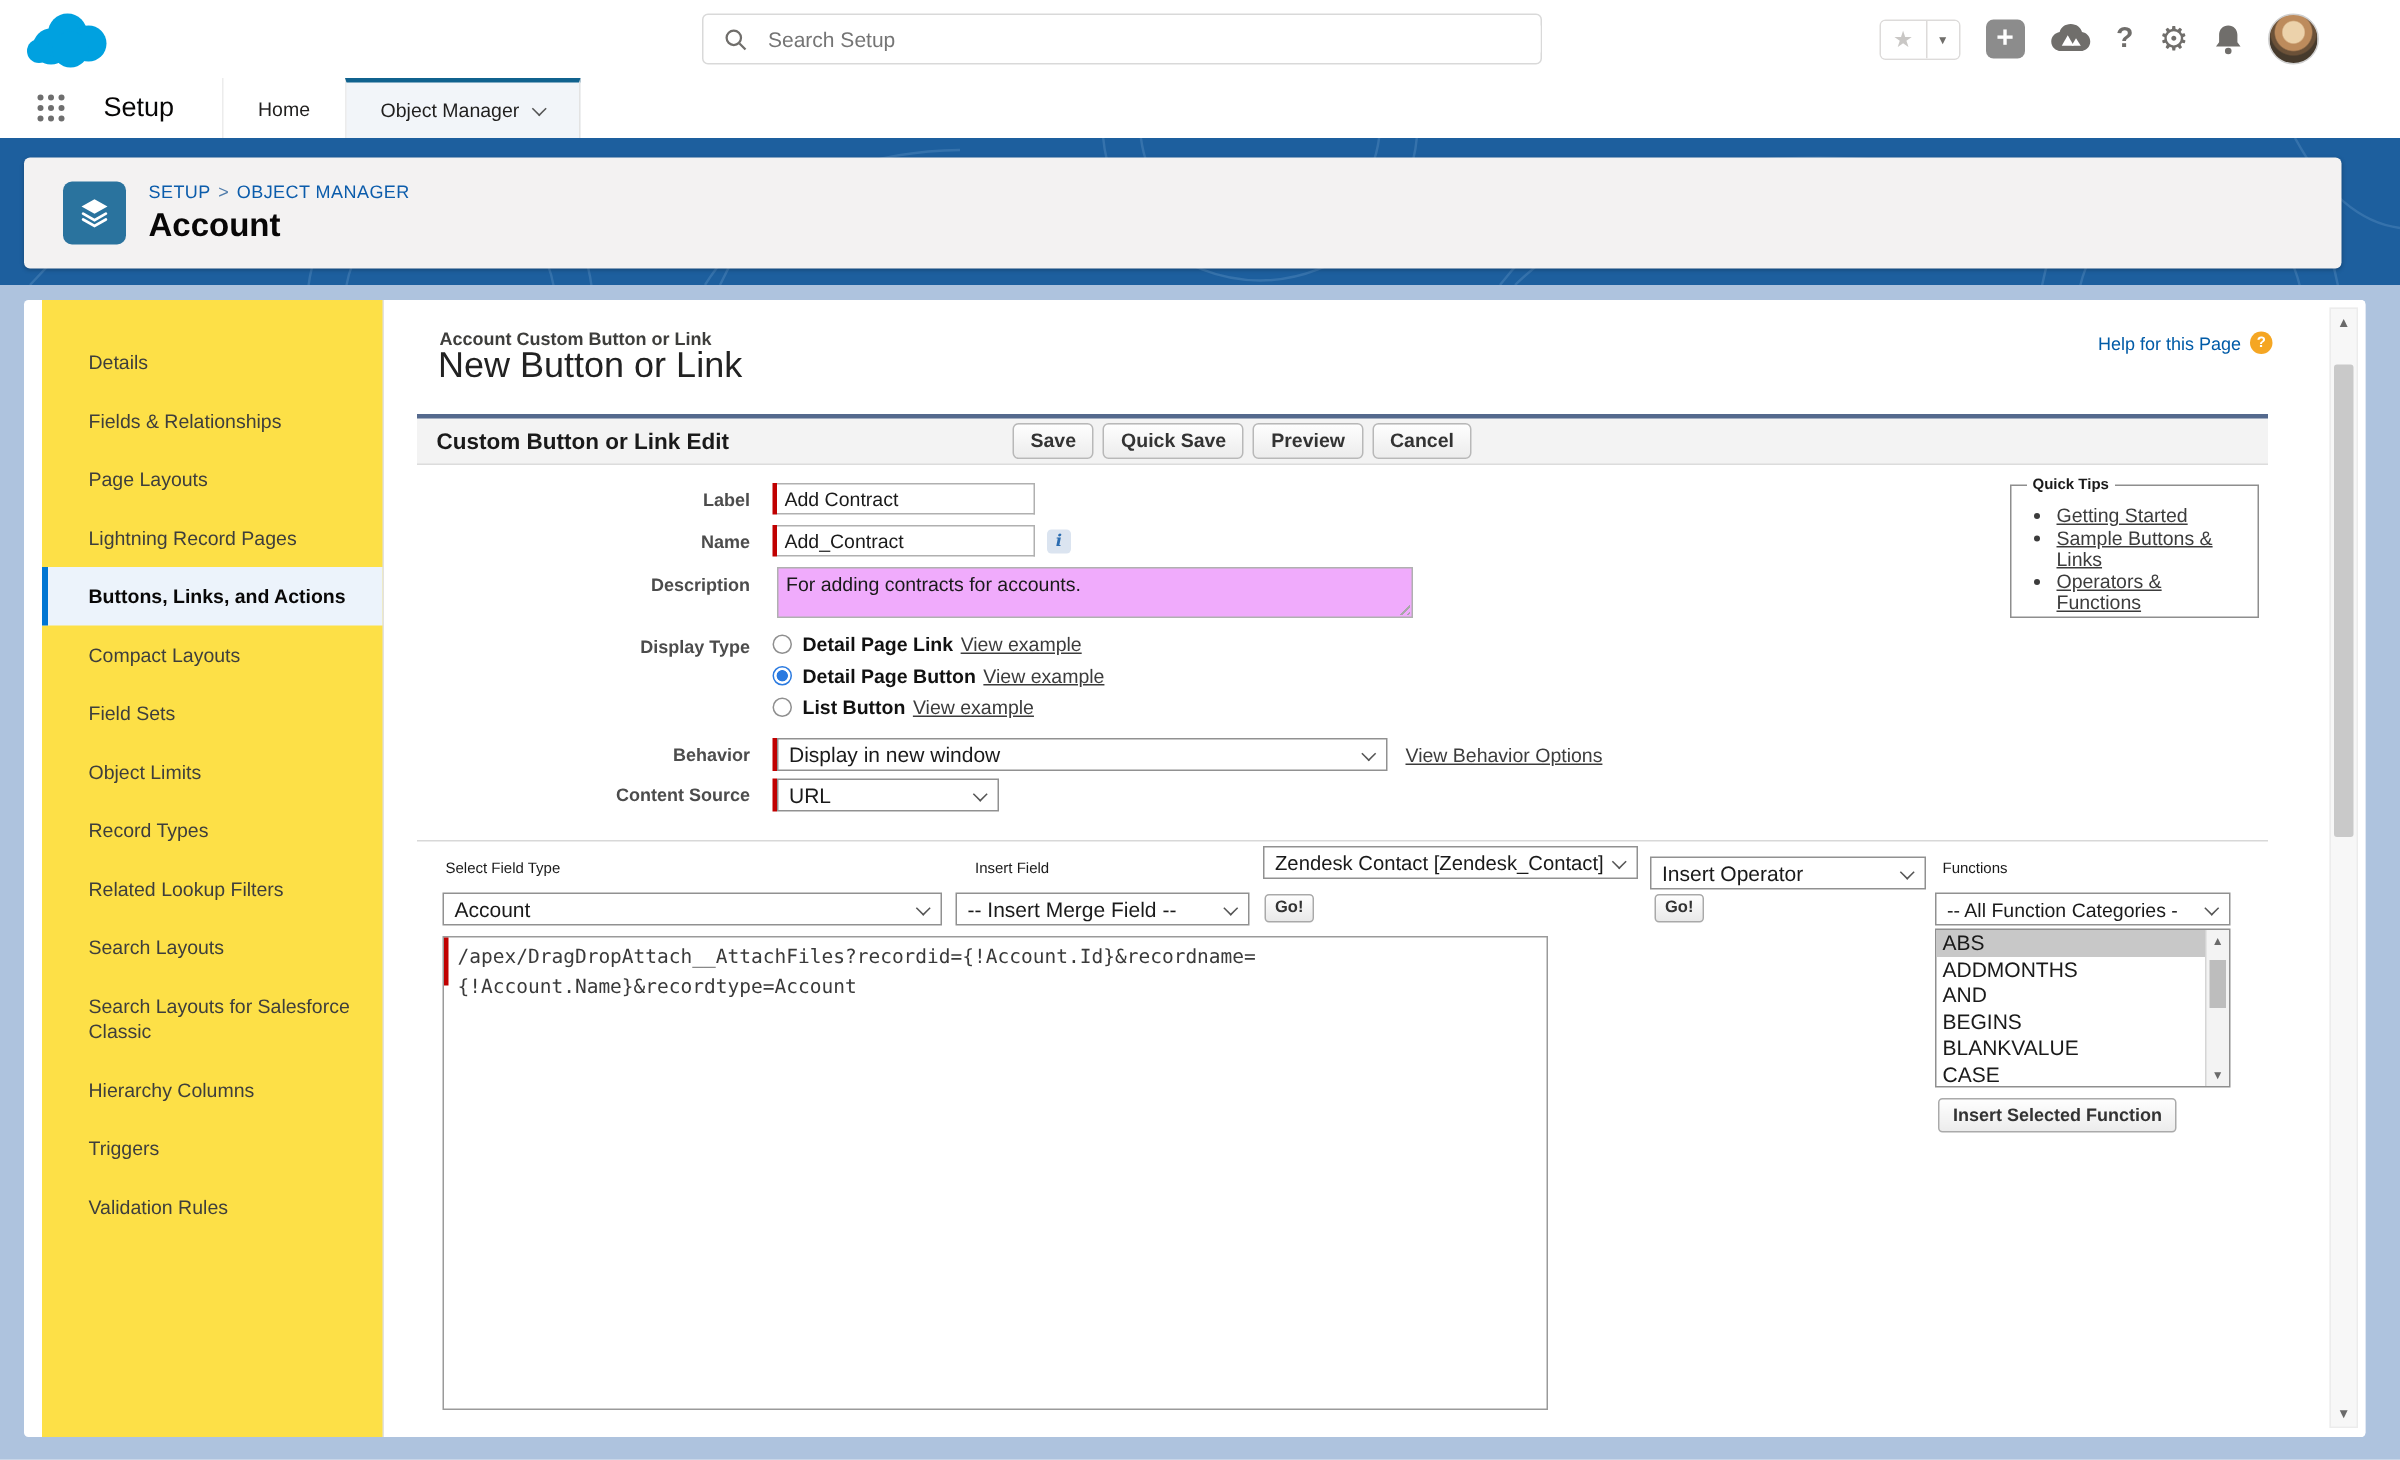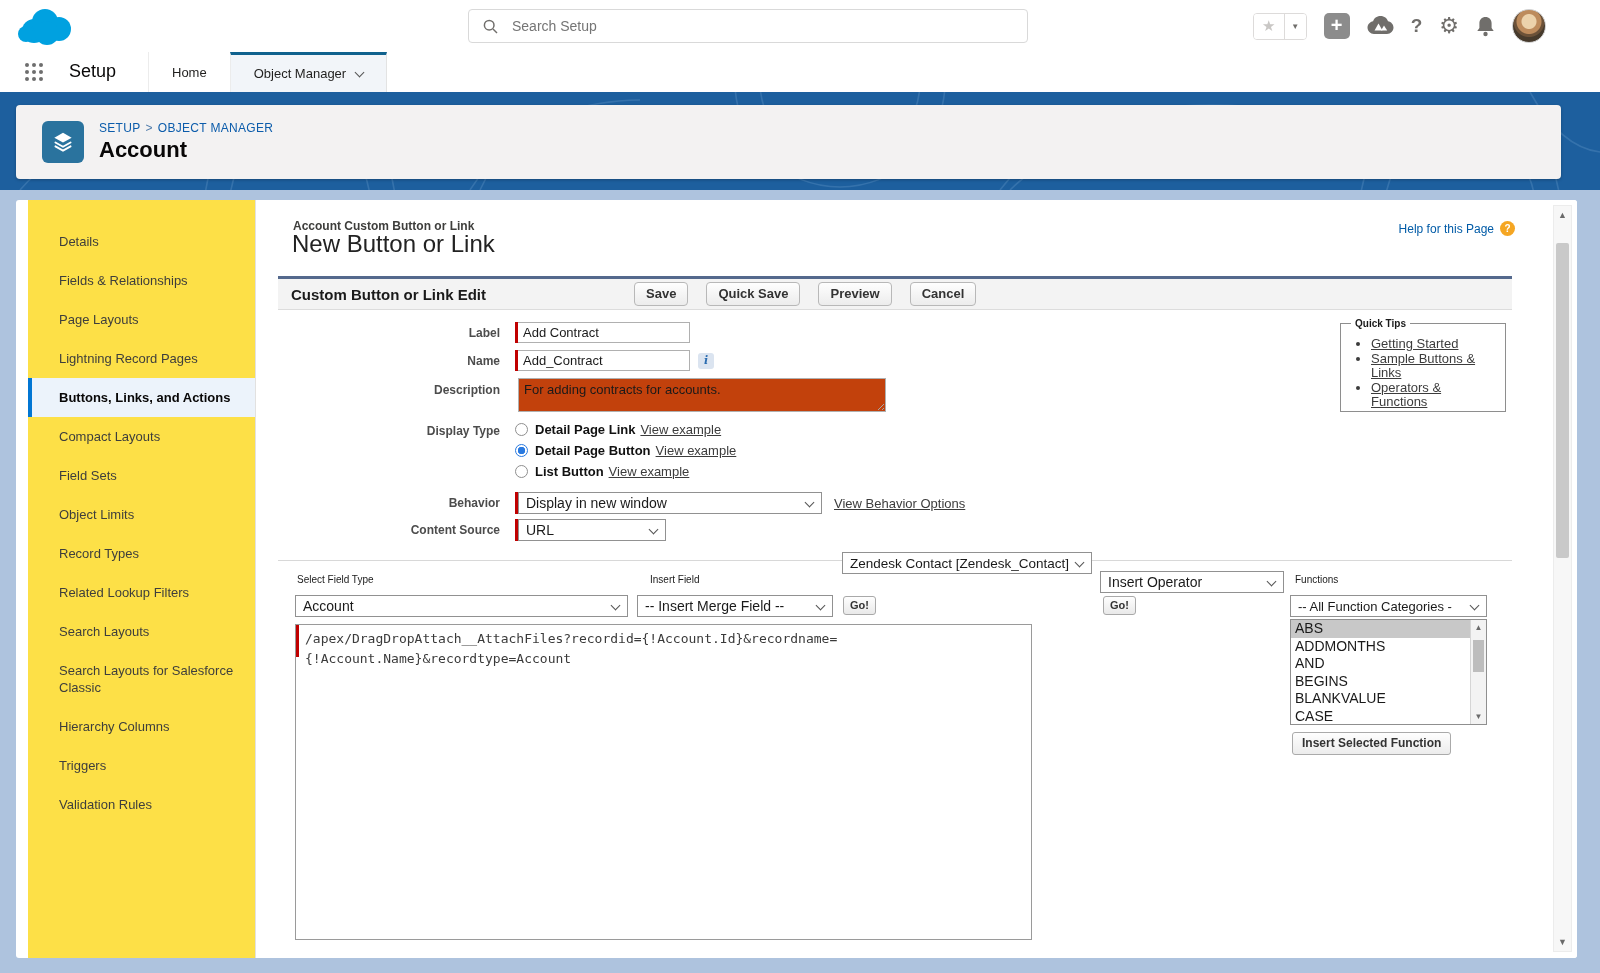--- a/index.html
+++ b/index.html
@@ -60,31 +60,31 @@
   .main { position:absolute; left:248px; top:0; right:0; bottom:0; background:#fff; }
   .ctx-label { position:absolute; left:29px; top:19px; font-size:12px; font-weight:bold; color:#3e3e3c; }
   .page-title { position:absolute; left:28px; top:30px; font-size:24px; color:#222; }
   .help-link { position:absolute; right:62px; top:21px; display:flex; align-items:center; gap:6px; font-size:12px; color:#015ba7; }
   .help-q { width:15px; height:15px; border-radius:50%; background:#f5a623; color:#fff; font-size:10px; font-weight:bold;
             display:flex; align-items:center; justify-content:center; }
 
   .section-bar { position:absolute; left:14px; top:76px; width:1234px; height:34px; border-top:3px solid #54698d;
                  background:#f3f3f3; border-bottom:1px solid #dcdcdc; display:flex; align-items:center; }
   .section-title { margin-left:13px; font-size:15px; font-weight:bold; color:#1a1a1a; }
-  .btn-row { position:absolute; left:356px; display:flex; gap:18px; }
+  .btn-row { position:absolute; left:397px; display:flex; gap:6px; }
   .sfbtn { font-family:inherit; font-size:13px; font-weight:bold; color:#333; padding:3px 11px 4px; border:1px solid #b8b8b8;
            border-radius:4px; background:linear-gradient(#fefefe,#ececec); cursor:pointer; }
 
   
   .flabel { position:absolute; width:210px; left:26px; text-align:right; font-size:12px; font-weight:bold; color:#4c4c4c; }
   .req-wrap { display:flex; align-items:stretch; }
   .reqbar { width:3px; background:#c00000; }
   .tinput { height:21px; width:172px; border:1px solid #b0b0b0; border-left:none; font-family:inherit; font-size:13px;
             color:#1a1a1a; padding:0 5px; }
-  .t-area { width:368px; height:34px; border:1px solid #b0b0b0; position:relative; background:#c2410c; }
+  .t-area { width:424px; height:34px; border:1px solid #b0b0b0; position:relative; background:#f0abfc; }
   .t-area textarea { width:100%; height:100%; border:none; resize:none; font-family:inherit; font-size:13px; color:#1a1a1a;
                      padding:3px 5px; outline:none; background:transparent; }
   .resize-corner { position:absolute; right:1px; bottom:1px; width:9px; height:9px;
                    background:repeating-linear-gradient(135deg, transparent 0 2px, #a8a8a8 2px 3px);
                    clip-path:polygon(100% 0, 100% 100%, 0 100%); }
   .info-tile { width:16px; height:16px; margin-left:8px; border-radius:3px; background:#dbe4f0; color:#2b6cb0;
                font-family:"DejaVu Serif", serif; font-style:italic; font-weight:bold; font-size:11px;
                display:flex; align-items:center; justify-content:center; align-self:center; }
   .radio-rows { position:absolute; left:251px; top:219px; }
   .radio-row { display:flex; align-items:center; height:21px; }
@@ -307,21 +307,21 @@
             <span class="radio"></span>
             <span class="ropt">List Button</span>
             <a class="ulink">View example</a>
           </div>
         </div>
 
         <div class="flabel" style="top:296px;">Behavior</div>
         <div class="frow-beh">
           <div class="req-wrap">
             <div class="reqbar"></div>
-            <div class="sel" style="width:304px;">
+            <div class="sel" style="width:407px;">
               <span>Display in new window</span>
               <span class="schev"></span>
             </div>
           </div>
           <a class="ulink" style="margin-left:0;">View Behavior Options</a>
         </div>
 
         <div class="flabel" style="top:323px;">Content Source</div>
         <div class="frow-cs">
           <div class="reqbar"></div>
@@ -339,21 +339,21 @@
             <li><a>Operators &amp; Functions</a></li>
           </ul>
         </fieldset>
 
         <div class="hdivider"></div>
 
         <div class="elabel" style="left:33px;top:374px;">Select Field Type</div>
         <div class="elabel" style="left:386px;top:374px;">Insert Field</div>
         <div class="elabel" style="left:1031px;top:374px;">Functions</div>
 
-        <div class="sel" style="position:absolute;left:578px;top:352px;width:250px;font-size:13.5px;">
+        <div class="sel" style="position:absolute;left:578px;top:364px;width:250px;font-size:13.5px;">
           <span>Zendesk Contact [Zendesk_Contact]</span>
           <span class="schev"></span>
         </div>
         <div class="sel" style="position:absolute;left:836px;top:371px;width:184px;">
           <span>Insert Operator</span>
           <span class="schev"></span>
         </div>
 
         <div class="sel" style="position:absolute;left:31px;top:395px;width:333px;">
           <span>Account</span>

